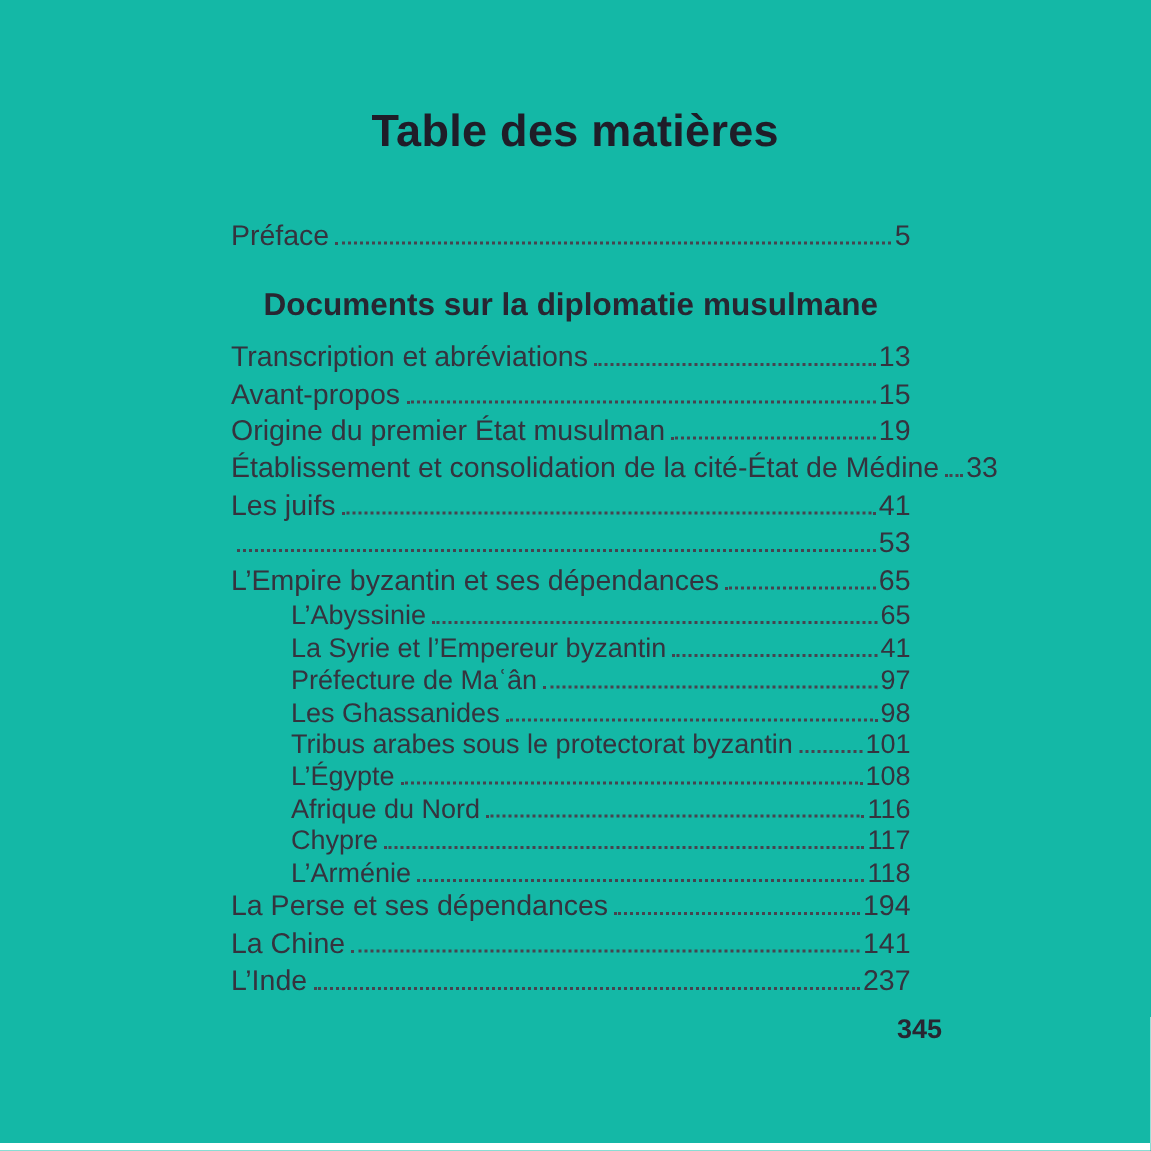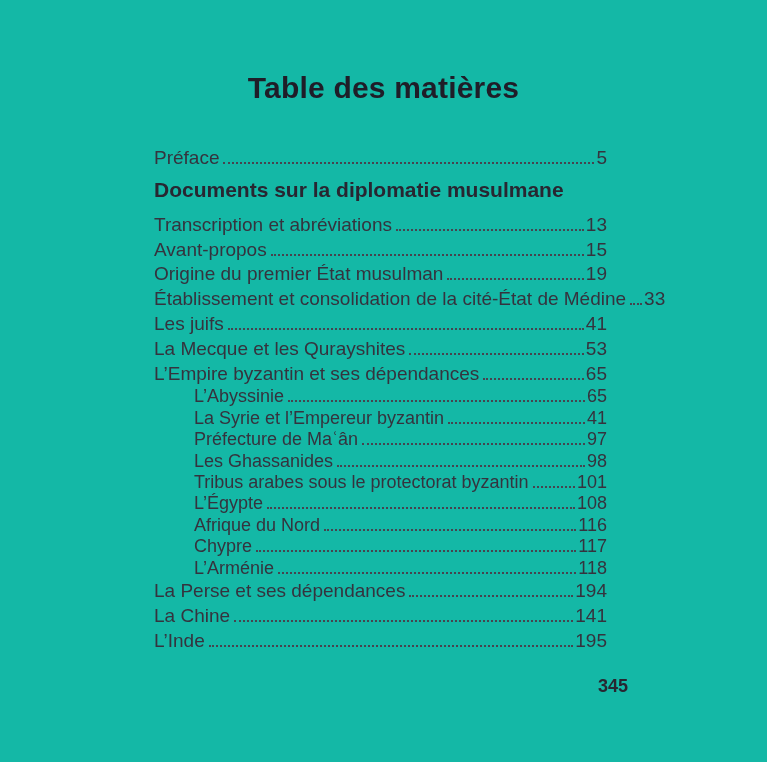--- a/index.html
+++ b/index.html
@@ -58,21 +58,22 @@
   .leader::after {
     content: "";
     position: absolute;
     left: 0;
     right: 0;
     bottom: 0;
     border-bottom: 2px dotted #46444f;
   }
   .pagenum { white-space: nowrap; }
   .section-heading {
-    margin-top: 6px;
+    margin-top: 20px;
+    text-align: center;
     font-size: 21px;
     line-height: 26px;
     font-weight: 700;
     color: #282631;
   }
   .entries { margin-top: 10px; }
   .folio {
     position: absolute;
     top: 675px;
     right: 139px;
@@ -119,21 +120,20 @@
           <span class="label">Établissement et consolidation de la cité-État de Médine</span>
           <span class="leader"></span>
           <span class="pagenum">33</span>
         </div>
         <div class="row level0">
           <span class="label">Les juifs</span>
           <span class="leader"></span>
           <span class="pagenum">41</span>
         </div>
         <div class="row level0">
-          <span class="label">La Mecque et les Qurayshites</span>
           <span class="leader"></span>
           <span class="pagenum">53</span>
         </div>
         <div class="row level0">
           <span class="label">L’Empire byzantin et ses dépendances</span>
           <span class="leader"></span>
           <span class="pagenum">65</span>
         </div>
         <div class="row level1">
           <span class="label">L’Abyssinie</span>
@@ -186,21 +186,21 @@
           <span class="pagenum">194</span>
         </div>
         <div class="row level0">
           <span class="label">La Chine</span>
           <span class="leader"></span>
           <span class="pagenum">141</span>
         </div>
         <div class="row level0">
           <span class="label">L’Inde</span>
           <span class="leader"></span>
-          <span class="pagenum">195</span>
+          <span class="pagenum">237</span>
         </div>
       </div>
 
   </div>
 
   <div class="folio">345</div>
 
 </div>
 
 </body></html>

